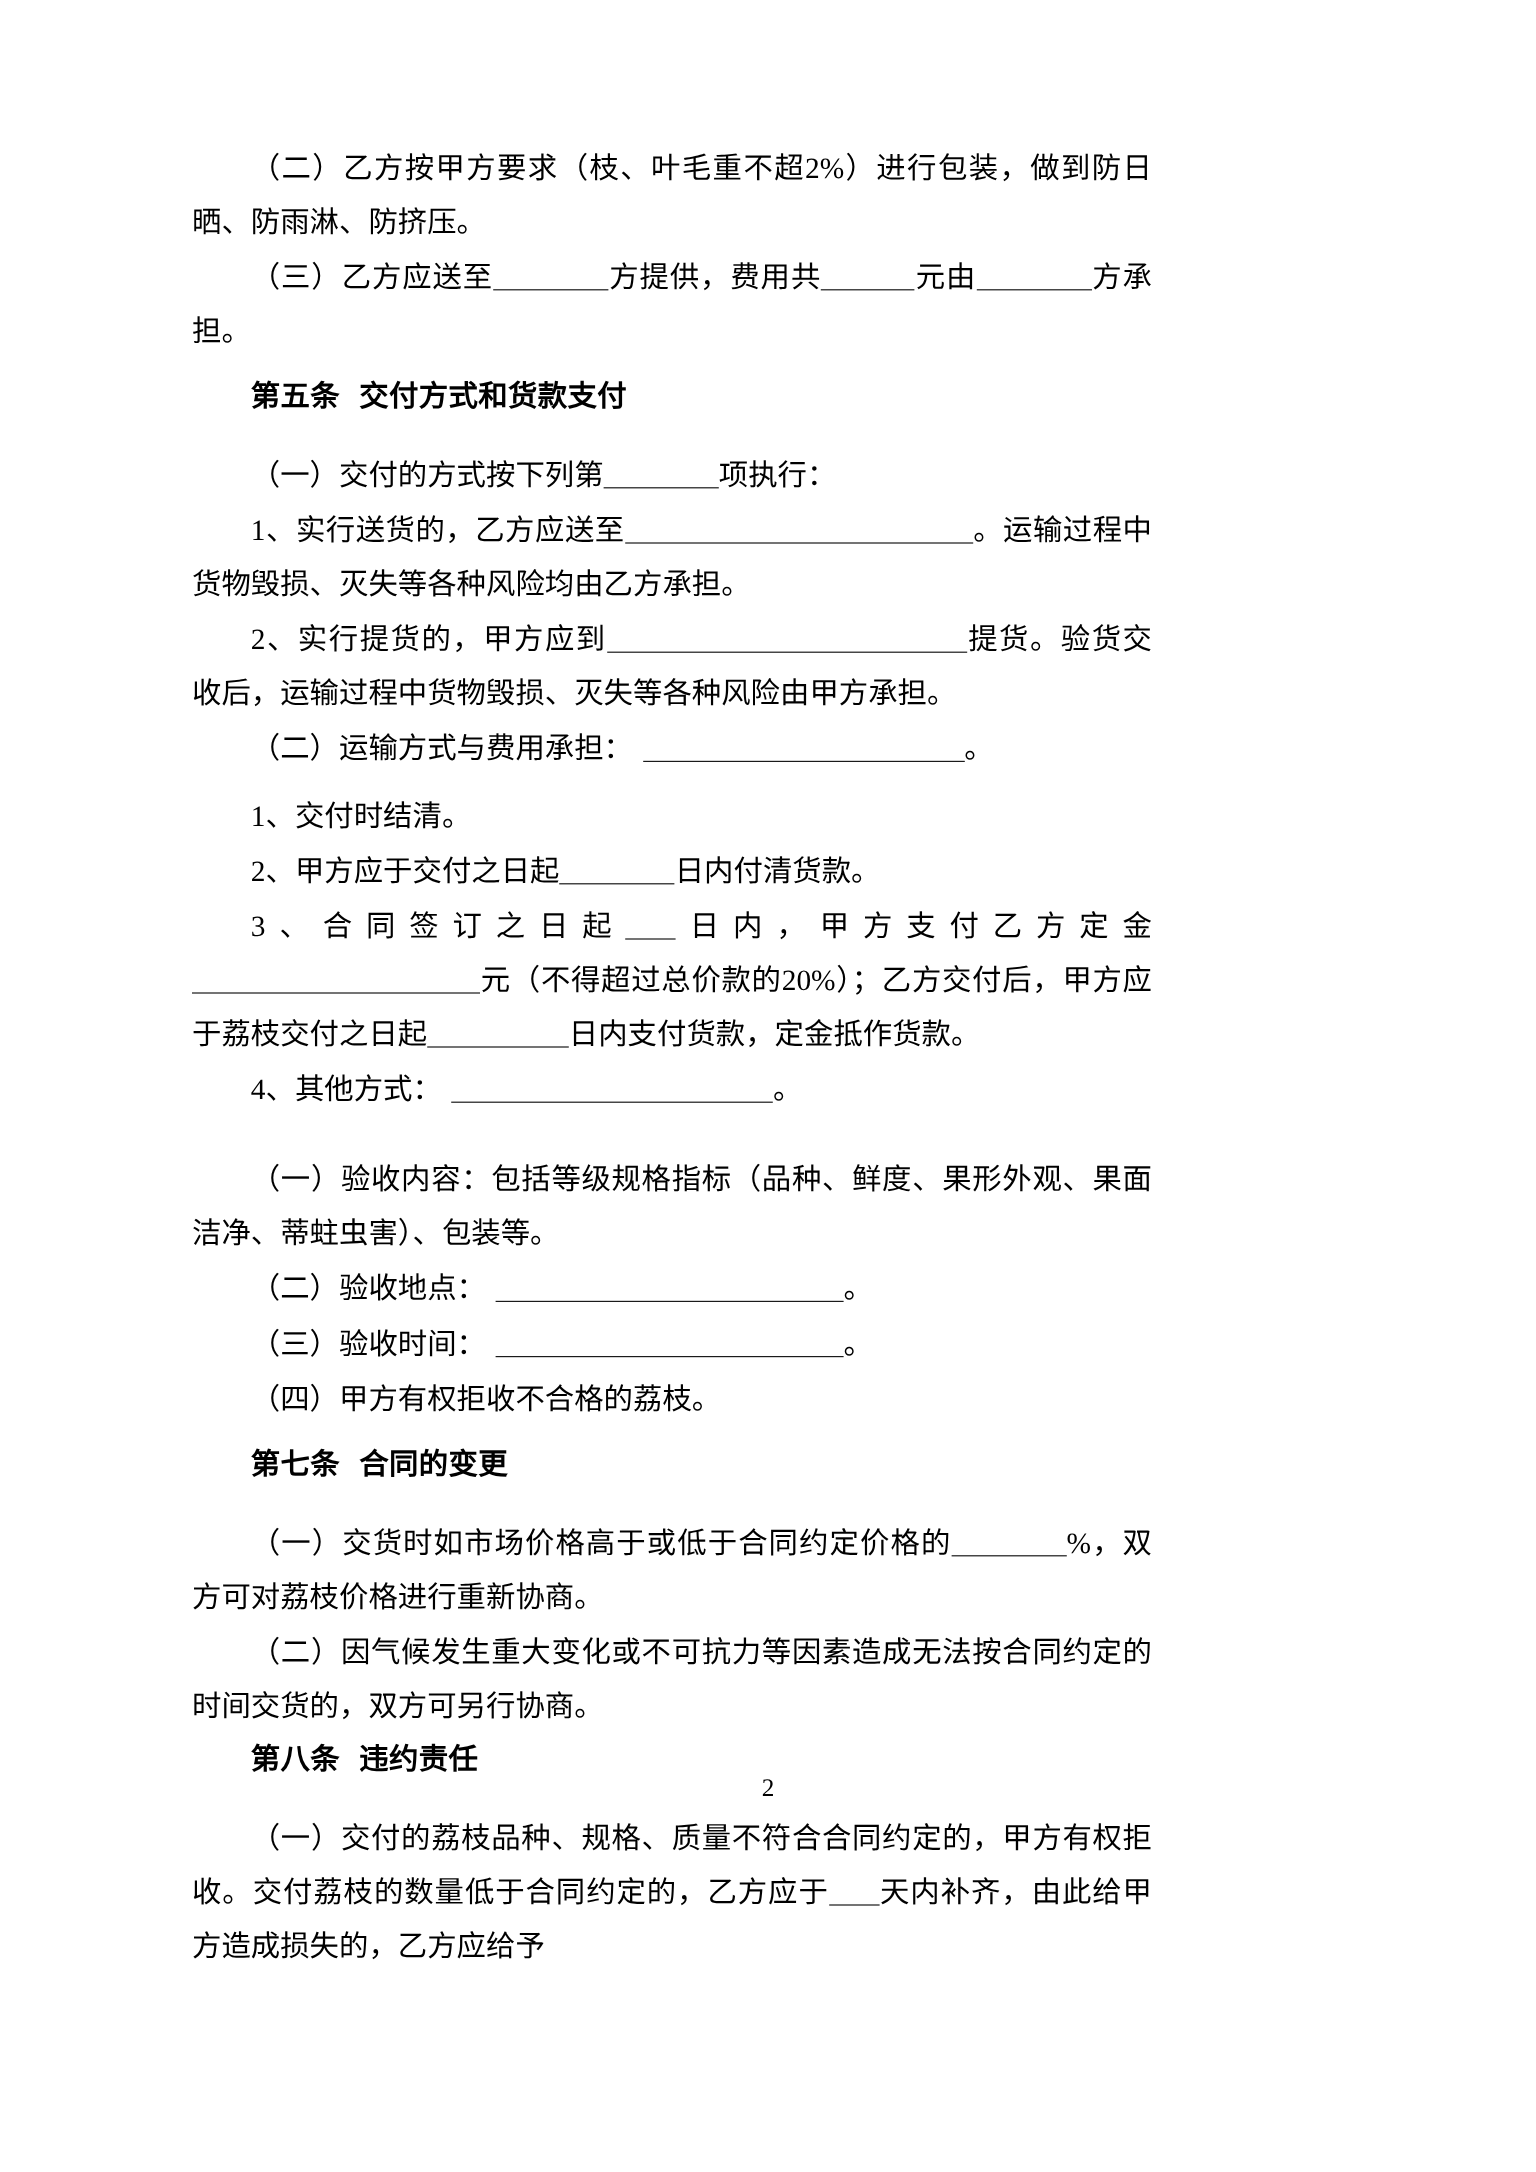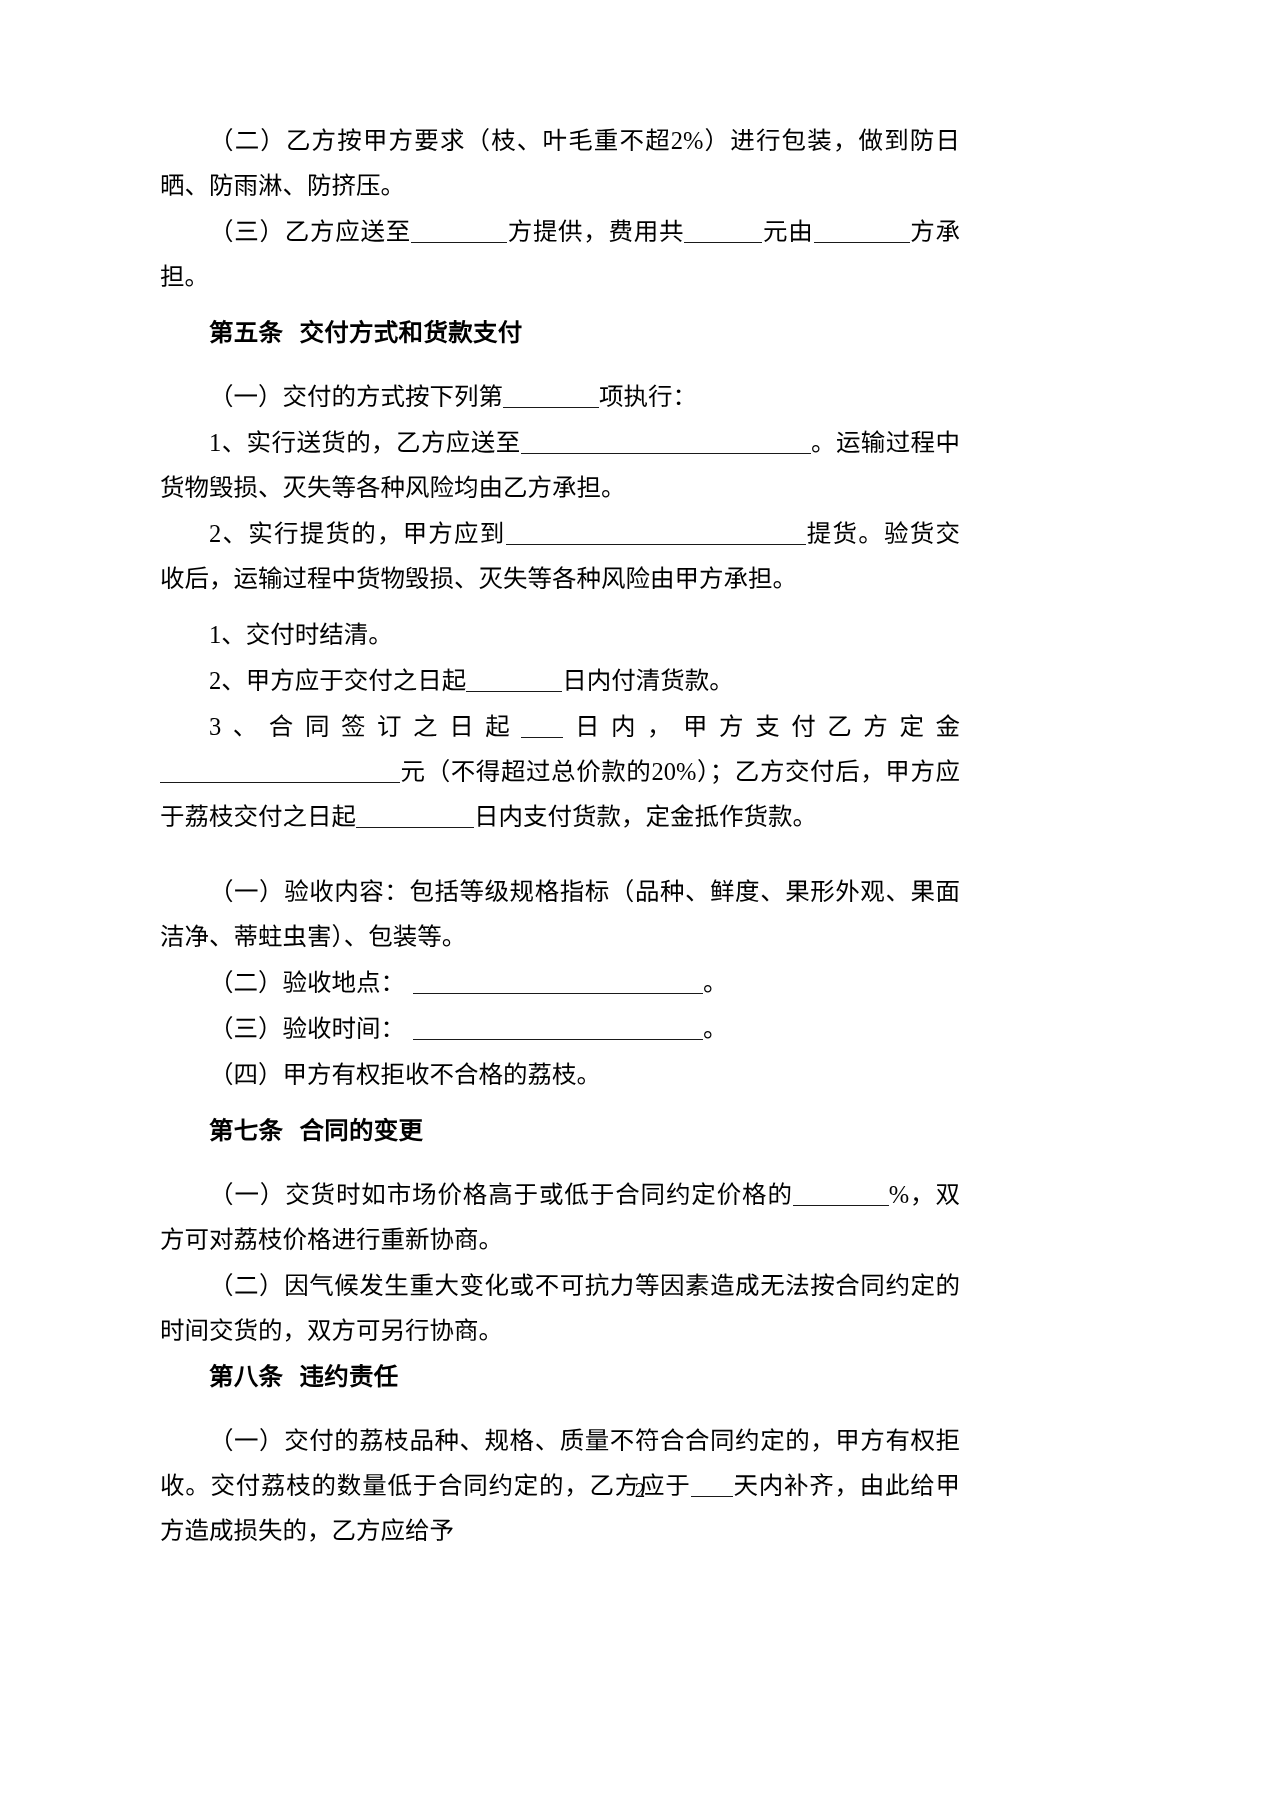--- a/index.html
+++ b/index.html
@@ -46,20 +46,21 @@
     margin: 0 0 1px 0;
     text-indent: 49px;
   }
 
   
   .heading {
     margin: 0;
     font-weight: bold;
     text-indent: 49px;
     letter-spacing: 0.3px;
+    font-family: Liberation Mono, monospace;
   }
 
   .heading .gap {
     display: inline-block;
     width: 16px;
   }
 
   
   .sp-sm { height: 10px; }
   .sp-md { height: 19px; }
@@ -101,24 +102,26 @@
 <div class="page">
   <div class="doc-body" id="doc-body">
       <p class="para"><span>（二）乙方按甲方要求（枝、叶毛重不超2%）进行包装，做到防日晒、防雨淋、防挤压。</span></p>
       <p class="para"><span>（三）乙方应送至</span><span class="blank w-m"></span><span>方提供，费用共</span><span class="blank w-s"></span><span>元由</span><span class="blank w-m"></span><span>方承担。</span></p>
       <div class="sp-sm"></div>
       <p class="heading"><span>第五条</span><span class="gap"></span><span>交付方式和货款支付</span></p>
       <div class="sp-md"></div>
       <p class="para"><span>（一）交付的方式按下列第</span><span class="blank w-m"></span><span>项执行：</span></p>
       <p class="para"><span>1、实行送货的，乙方应送至</span><span class="blank w-4xl"></span><span>。运输过程中货物毁损、灭失等各种风险均由乙方承担。</span></p>
       <p class="para"><span>2、实行提货的，甲方应到</span><span class="blank w-5xl"></span><span>提货。验货交收后，运输过程中货物毁损、灭失等各种风险由甲方承担。</span></p>
+      <p class="para"><span>（二）运输方式与费用承担：</span><span class="blank w-3xl spaced"></span><span>。</span></p>
       <div class="sp-sm"></div>
       <p class="para"><span>1、交付时结清。</span></p>
       <p class="para"><span>2、甲方应于交付之日起</span><span class="blank w-m"></span><span>日内付清货款。</span></p>
       <p class="para"><span>3、合同签订之日起</span><span class="blank w-xxs"></span><span>日内，甲方支付乙方定金</span><span class="blank w-xxl"></span><span>元（不得超过总价款的20%）；乙方交付后，甲方应于荔枝交付之日起</span><span class="blank w-l"></span><span>日内支付货款，定金抵作货款。</span></p>
+      <p class="para"><span>4、其他方式：</span><span class="blank w-3xl spaced"></span><span>。</span></p>
       <div class="sp-sm"></div>
       <div class="sp-md"></div>
       <p class="para"><span>（一）验收内容：包括等级规格指标（品种、鲜度、果形外观、果面洁净、蒂蛀虫害）、包装等。</span></p>
       <p class="para"><span>（二）验收地点：</span><span class="blank w-4xl spaced"></span><span>。</span></p>
       <p class="para"><span>（三）验收时间：</span><span class="blank w-4xl spaced"></span><span>。</span></p>
       <p class="para"><span>（四）甲方有权拒收不合格的荔枝。</span></p>
       <div class="sp-sm"></div>
       <p class="heading"><span>第七条</span><span class="gap"></span><span>合同的变更</span></p>
       <div class="sp-md"></div>
       <p class="para"><span>（一）交货时如市场价格高于或低于合同约定价格的</span><span class="blank w-m"></span><span>%，双方可对荔枝价格进行重新协商。</span></p>

